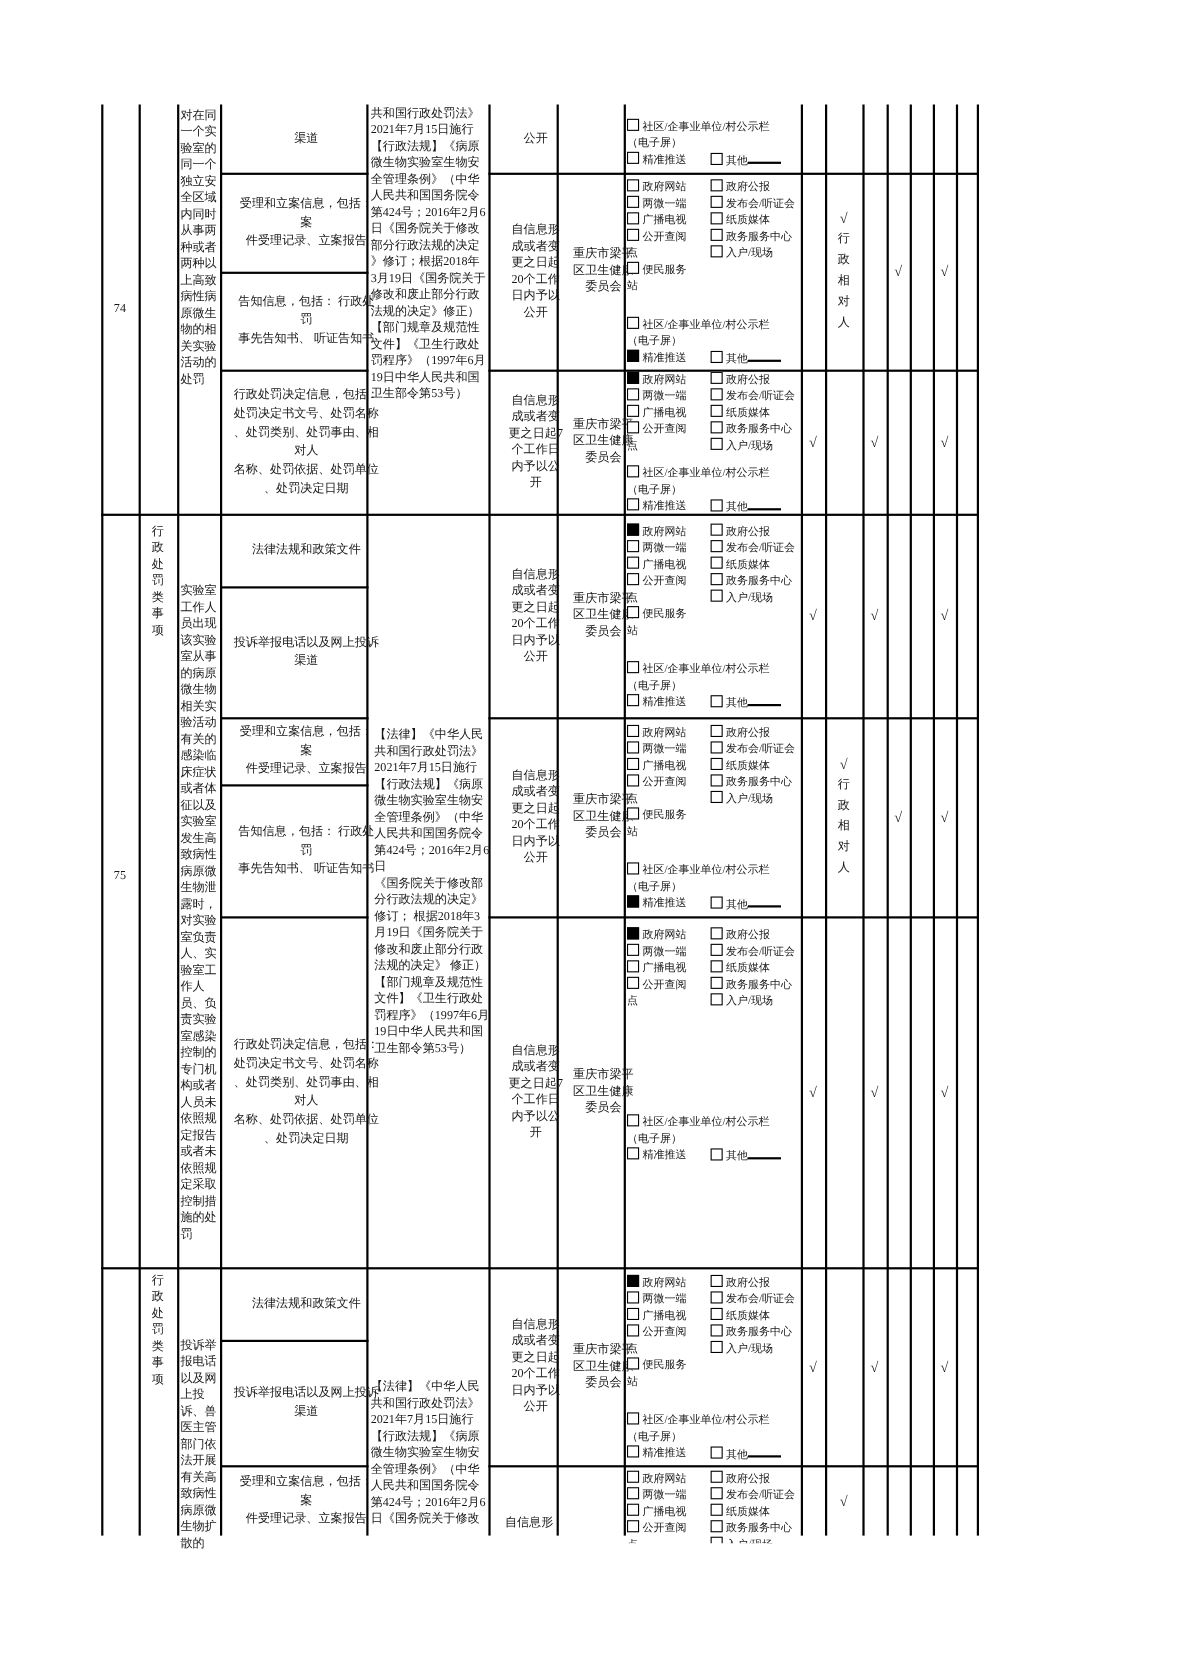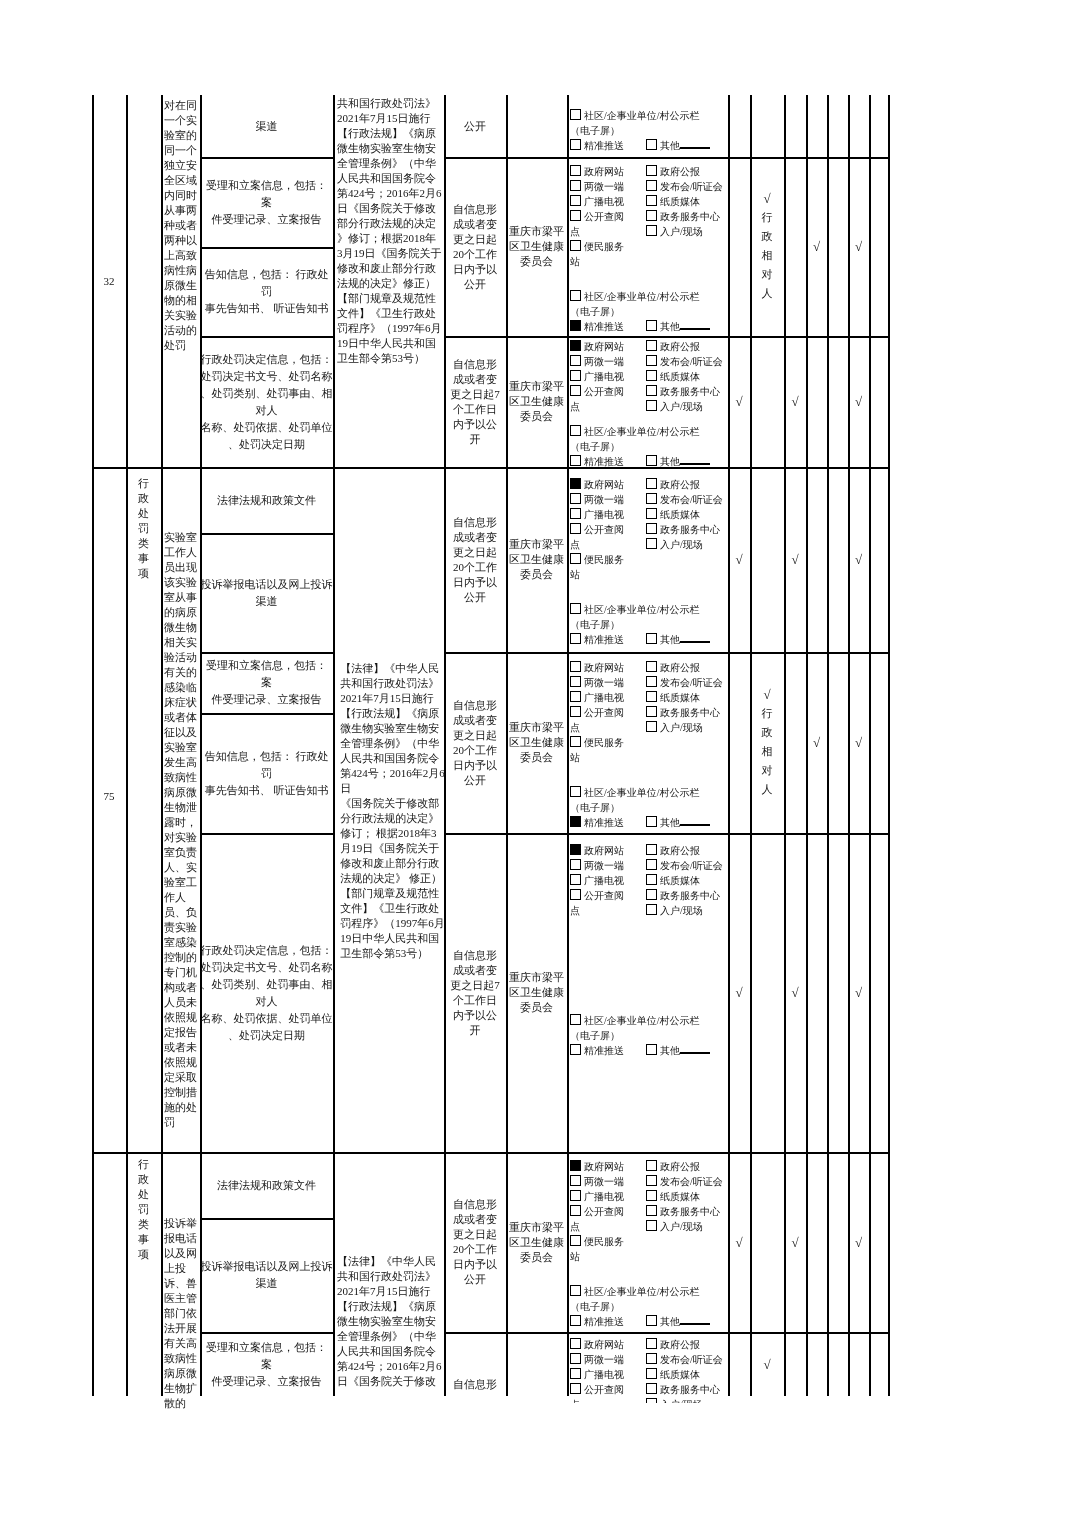--- a/index.html
+++ b/index.html
@@ -4,21 +4,21 @@
 <style>
   html,body{margin:0;padding:0;}
   body{width:1074px;height:1520px;background:#ffffff;position:relative;
        font-family:"Liberation Serif","DejaVu Serif",serif;color:#161616;}
   #page{position:absolute;left:0;top:0;width:1074px;height:1520px;background:#fff;overflow:hidden;}
   .vline{position:absolute;width:2px;background:#000;}
   .hline{position:absolute;height:2px;background:#000;}
   .cell{position:absolute;overflow:hidden;font-size:11px;line-height:15px;}
   .c-center{display:flex;align-items:center;justify-content:center;text-align:center;}
   .c-top{display:flex;justify-content:center;text-align:center;}
-  .pre{white-space:pre-wrap;}
+  .pre{white-space:pre-wrap;padding-left:12px;}
   .info{line-height:17px;}
   .legal{text-align:left;line-height:15px;padding:1px 3px 0 4px;}
   .narrowtext{width:33px;word-break:break-all;text-align:left;line-height:15px;}
   .vtext{width:13px;word-break:break-all;text-align:center;line-height:15px;margin:0 auto;}
   .num{font-size:11px;}
   
   .chan{position:absolute;overflow:hidden;font-size:10px;line-height:15px;display:flex;
         flex-direction:column;justify-content:center;padding:2px 1px 2px 3px;}
   .chan.top{justify-content:flex-start;padding-top:5px;}
   .ch-line{display:flex;white-space:nowrap;}
@@ -69,21 +69,21 @@
   <div class="hline" style="left:444px;top:652px;width:446px"></div>
   <div class="hline" style="left:200px;top:713px;width:135px"></div>
   <div class="hline" style="left:200px;top:833px;width:135px"></div>
   <div class="hline" style="left:444px;top:833px;width:446px"></div>
   <div class="hline" style="left:92px;top:1152px;width:798px"></div>
   <div class="hline" style="left:200px;top:1218px;width:135px"></div>
   <div class="hline" style="left:200px;top:1332px;width:135px"></div>
   <div class="hline" style="left:444px;top:1332px;width:446px"></div>
 
   <div class="cell c-center num" style="left:92px;top:95px;width:34px;height:372px">
-      <span>32</span>
+      <span>74</span>
     </div>
 
   <div class="cell c-top" style="left:161px;top:95px;width:39px;height:372px;padding-top:3px">
     <div class="narrowtext">对在同一个实验室的同一个独立安全区域内同时从事两种或者两种以上高致病性病原微生物的相关实验活动的处罚</div>
   </div>
 
   <div class="cell c-center info pre" style="left:200px;top:95px;width:133px;height:62px"><span>渠道</span></div>
   <div class="cell c-center info pre" style="left:200px;top:157px;width:133px;height:90px"><span>受理和立案信息，包括： 案
 件受理记录、立案报告</span></div>
   <div class="cell c-center info pre" style="left:200px;top:247px;width:133px;height:89px"><span>告知信息，包括： 行政处罚

